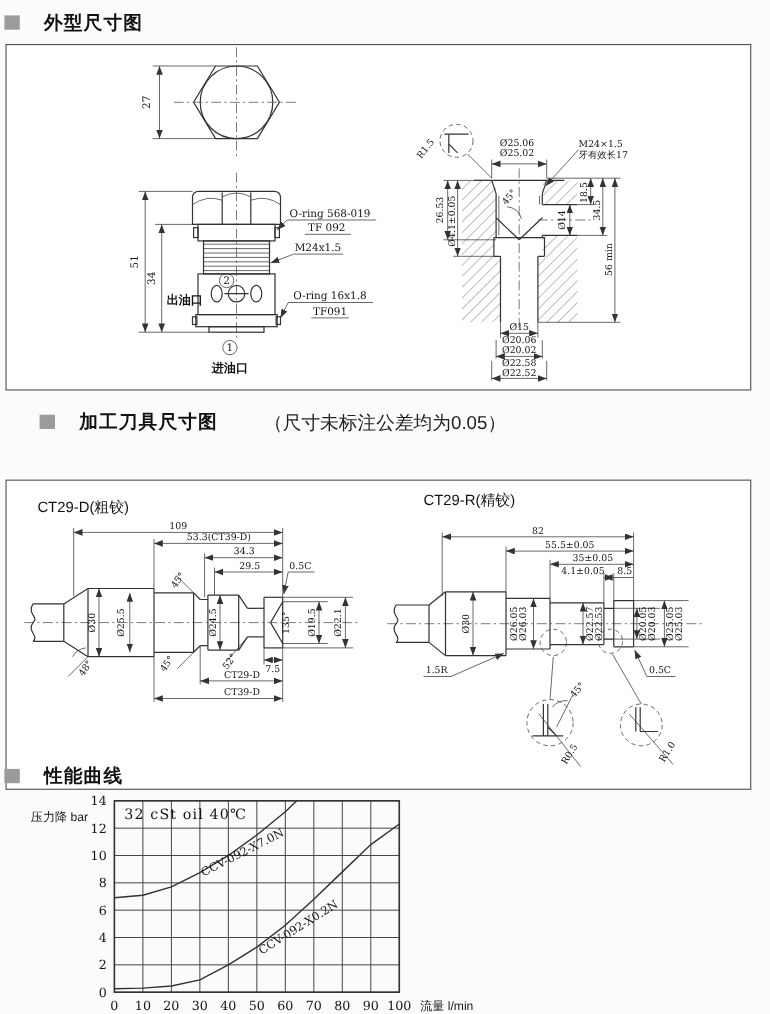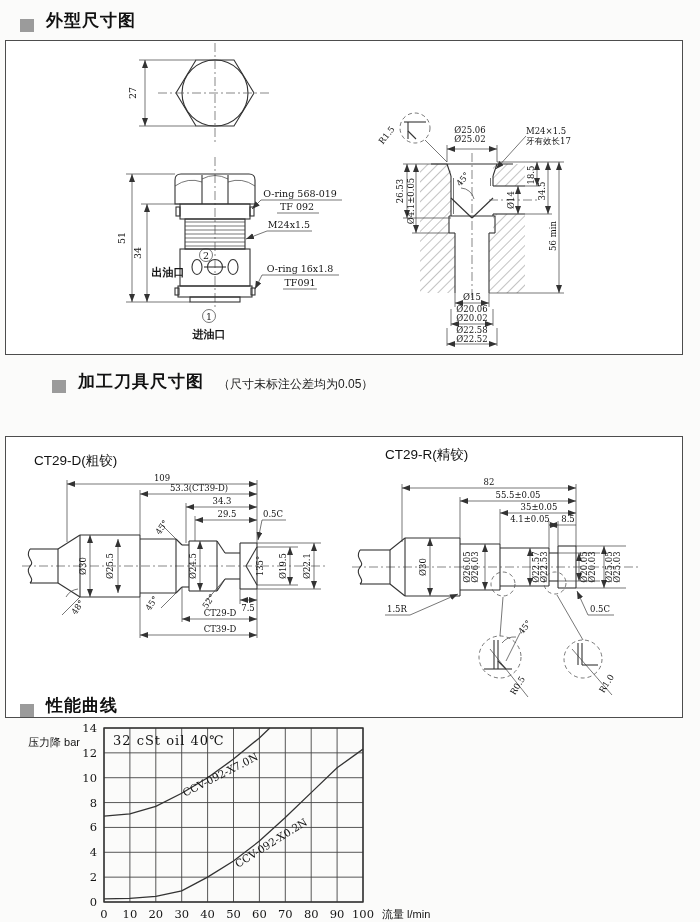--- a/index.html
+++ b/index.html
@@ -1,24 +1,24 @@
 <!DOCTYPE html>
 <html><head>
 <meta charset="utf-8">
 <style>
   html,body{margin:0;padding:0;}
   body{
     width:700px;height:922px;position:relative;overflow:hidden;
     background:#fbfbfa;color:#1a1a1a;
     font-family:"Liberation Sans",sans-serif;
   }
-  .sec-header{position:absolute;left:20px;display:flex;align-items:flex-end;gap:12px;}
+  .sec-header{position:absolute;left:4px;display:flex;align-items:center;gap:22px;}
   .bullet{width:14px;height:13px;background:#9b9b9b;flex:0 0 auto;}
   .sec-title{font-size:17px;font-weight:bold;color:#111;letter-spacing:1px;}
-  .sec-note{font-size:12px;color:#222;margin-left:2px;padding-top:3px;}
+  .sec-note{font-size:17px;color:#222;margin-left:20px;padding-top:3px;}
   .frame{position:absolute;left:5px;width:676px;border:1px solid #4d4d4d;background:#ffffff;}
   #frame-outline{top:40px;height:313px;}
   #frame-tools{top:414px;height:280px;margin-top:22px;}
   svg{display:block;}
   svg text{fill:#141414;}
   .dim{font-family:"DejaVu Serif",serif;font-size:8.5px;}
   .dim9{font-family:"DejaVu Serif",serif;font-size:9.5px;}
   .cadtitle{font-family:"Liberation Sans",sans-serif;font-size:13.5px;fill:#111;}
   .cjk{font-family:"Liberation Sans",sans-serif;font-weight:bold;font-size:11px;}
   .axis{font-family:"DejaVu Serif",serif;font-size:11.5px;}

